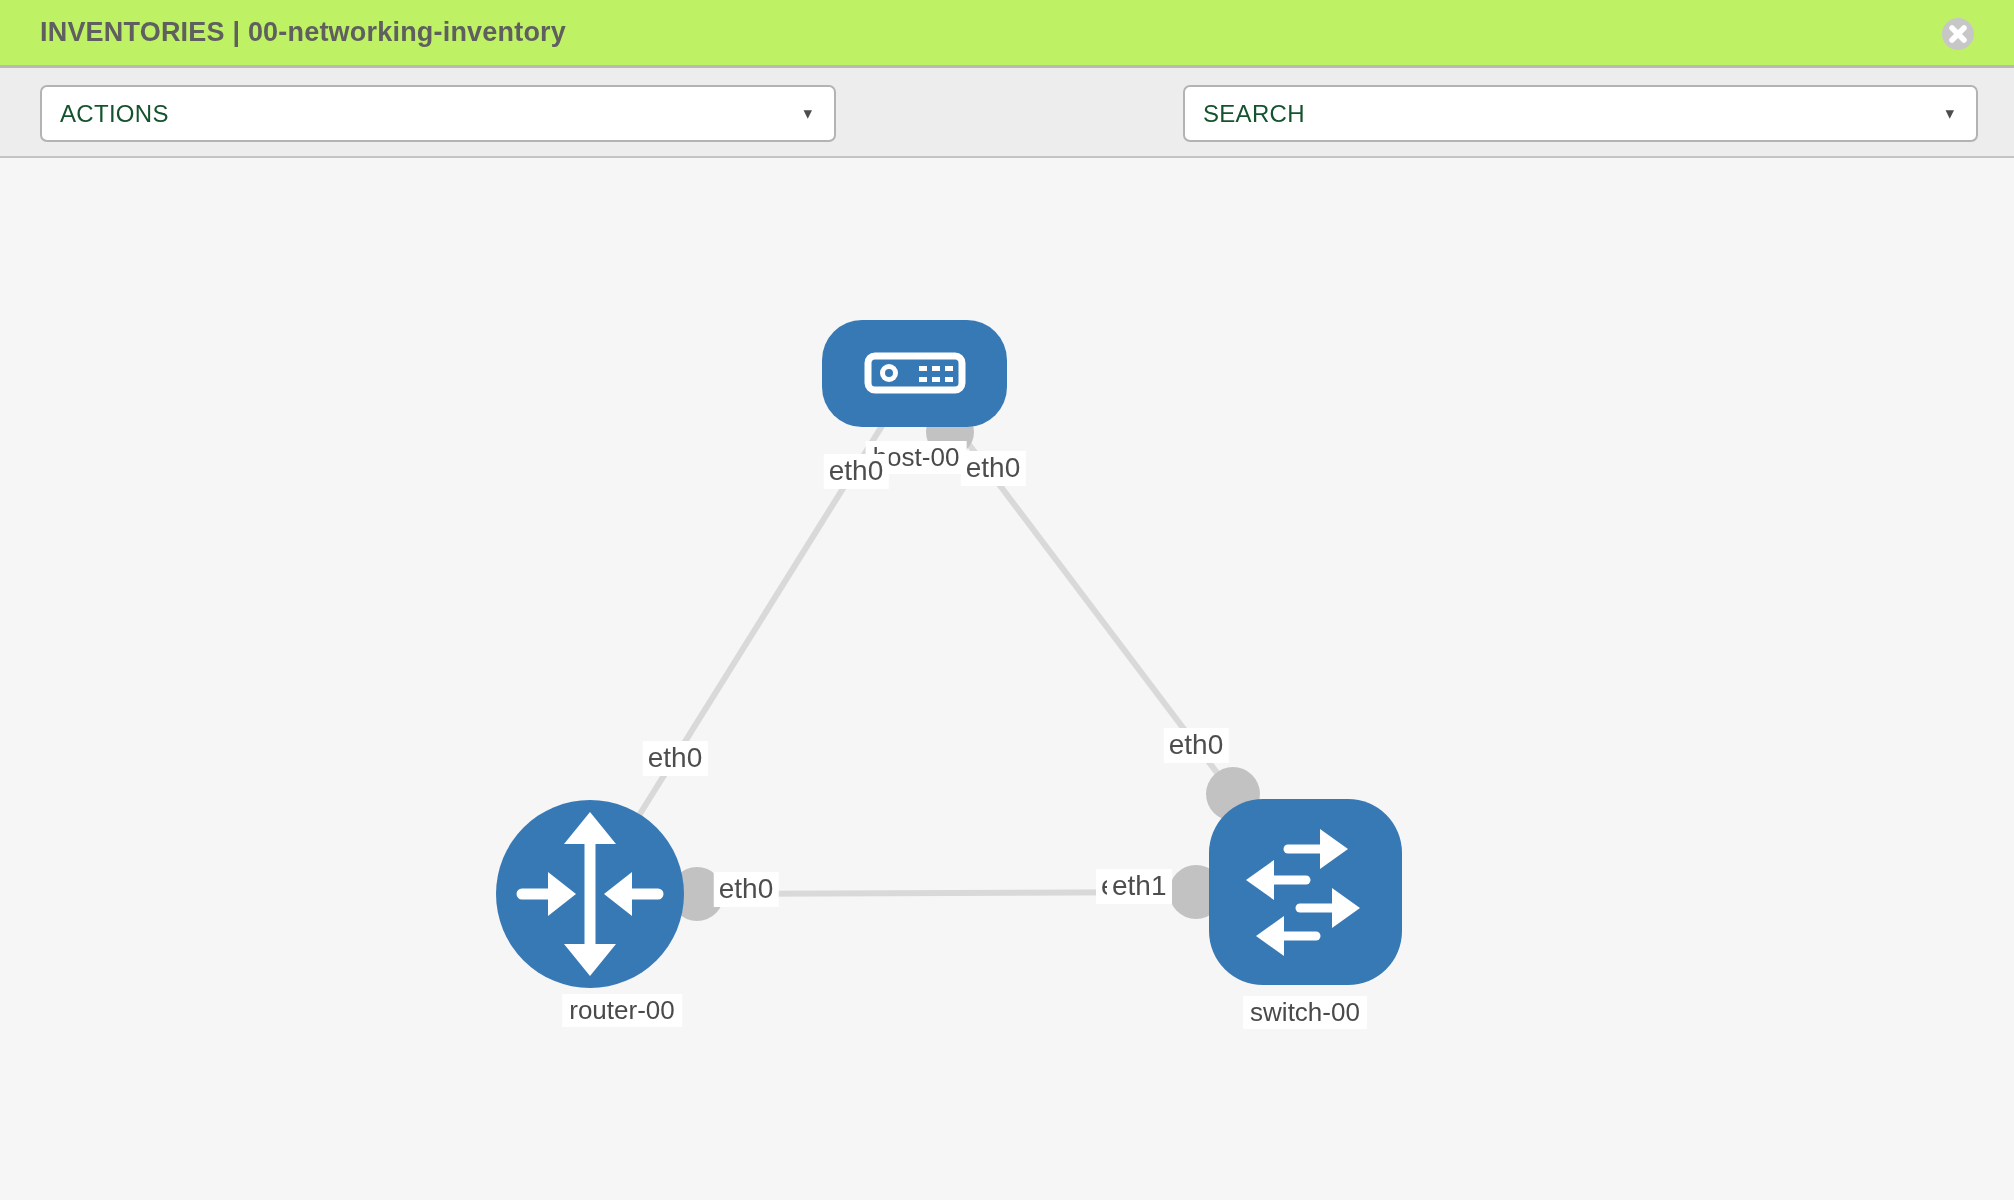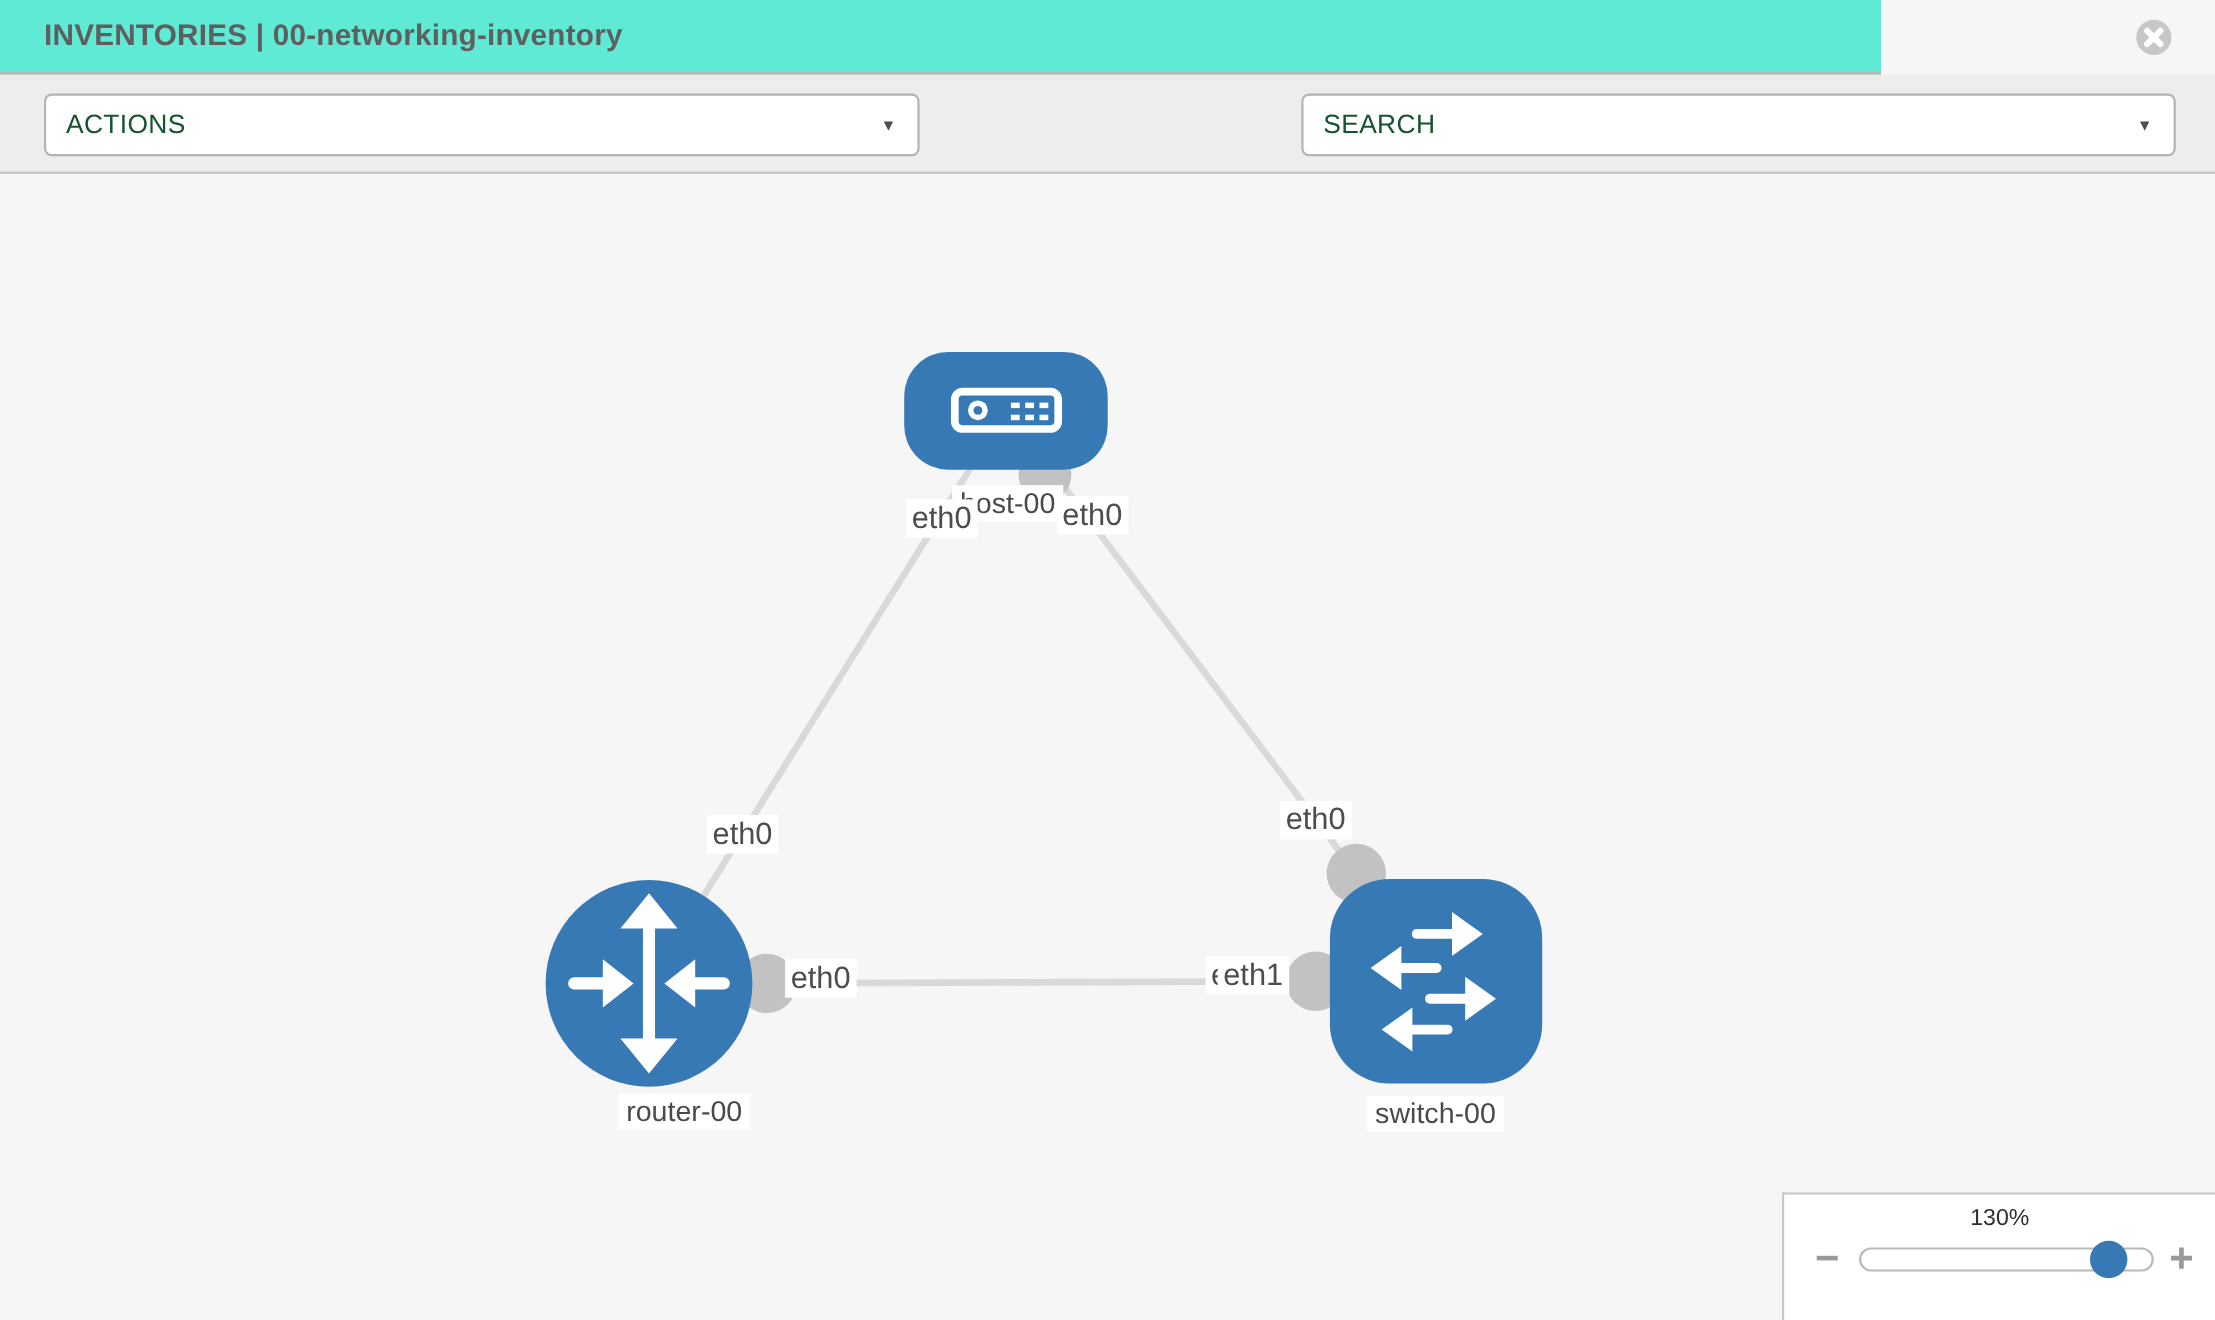--- a/index.html
+++ b/index.html
@@ -2,21 +2,21 @@
 <html><head>
 <meta charset="utf-8">
 <style>
   html,body{margin:0;padding:0;}
   body{
     width:2014px;height:1200px;overflow:hidden;position:relative;
     font-family:"Liberation Sans",sans-serif;background:#f6f6f6;
   }
   
   .header{
-    position:absolute;left:0;top:0;width:1710px;height:68px;background:#5eead4;
+    position:absolute;left:0;top:0;width:2014px;height:68px;background:#bef264;
     border-bottom:3px solid #b9b9b9;box-sizing:border-box;
   }
   .page-title{
     position:absolute;left:40px;top:0;height:65px;line-height:65px;
     font-size:27px;font-weight:700;color:#5f5f5f;letter-spacing:.2px;white-space:nowrap;
   }
   .close-btn{position:absolute;left:1941px;top:17px;width:34px;height:34px;cursor:pointer;}
   
   .toolbar{
     position:absolute;left:0;top:68px;width:2014px;height:90px;background:#ededed;
@@ -177,21 +177,13 @@
   <div class="chip chip-lg centered" style="left:1305px;top:836px;">switch-00</div>
 
   <div class="chip centered" style="left:856px;top:294px;">eth0</div>
   <div class="chip centered" style="left:993px;top:291px;">eth0</div>
   <div class="chip centered" style="left:675px;top:581px;">eth0</div>
   <div class="chip centered" style="left:1196px;top:568px;">eth0</div>
   <div class="chip centered" style="left:746px;top:712px;">eth0</div>
   <div class="chip" style="left:1096px;top:709px;z-index:1;">eth0</div>
   <div class="chip" style="left:1107px;top:709px;z-index:2;">eth1</div>
 
-  <div class="zoom-panel">
-    <div class="zoom-level">130%</div>
-    <div class="zoom-btn zoom-out-pos">−</div>
-    <div class="zoom-track">
-      <div class="zoom-thumb"></div>
-    </div>
-    <div class="zoom-btn zoom-in-pos">+</div>
-  </div>
 </div>
 
 </body></html>

